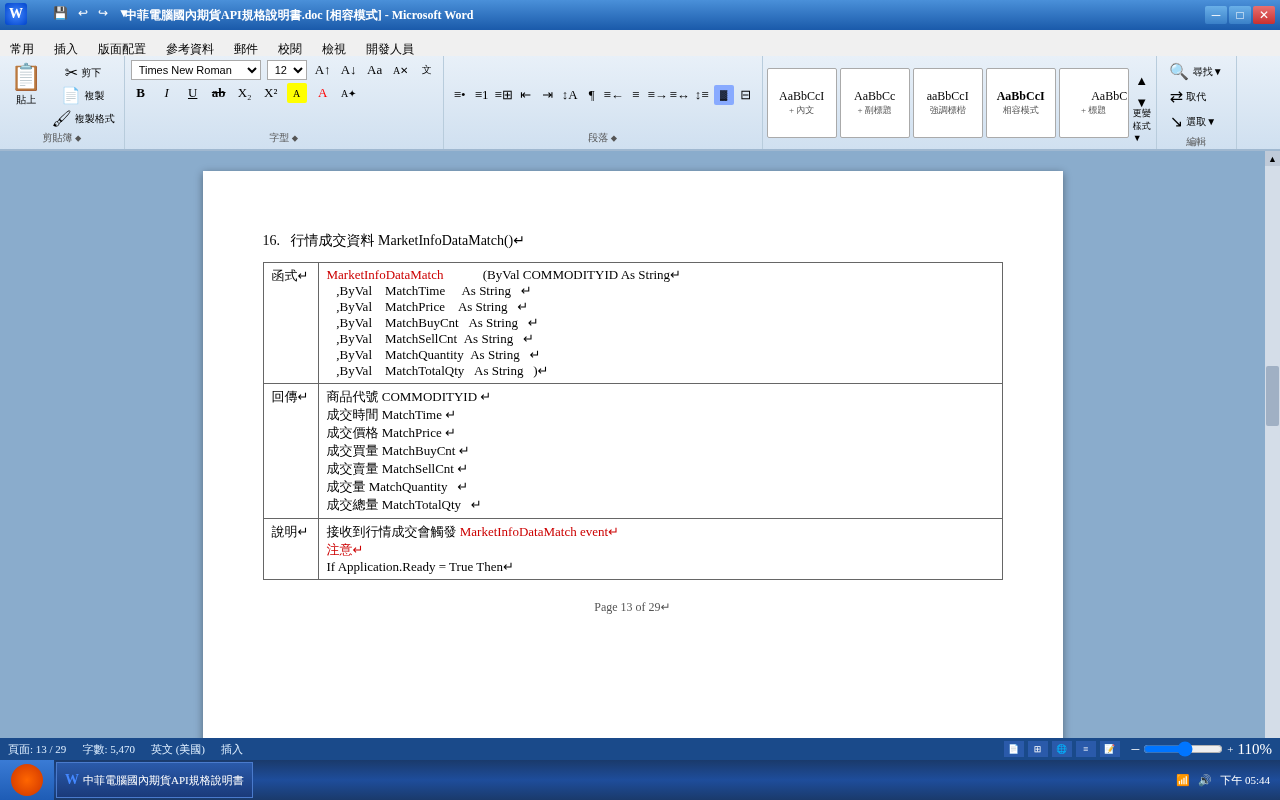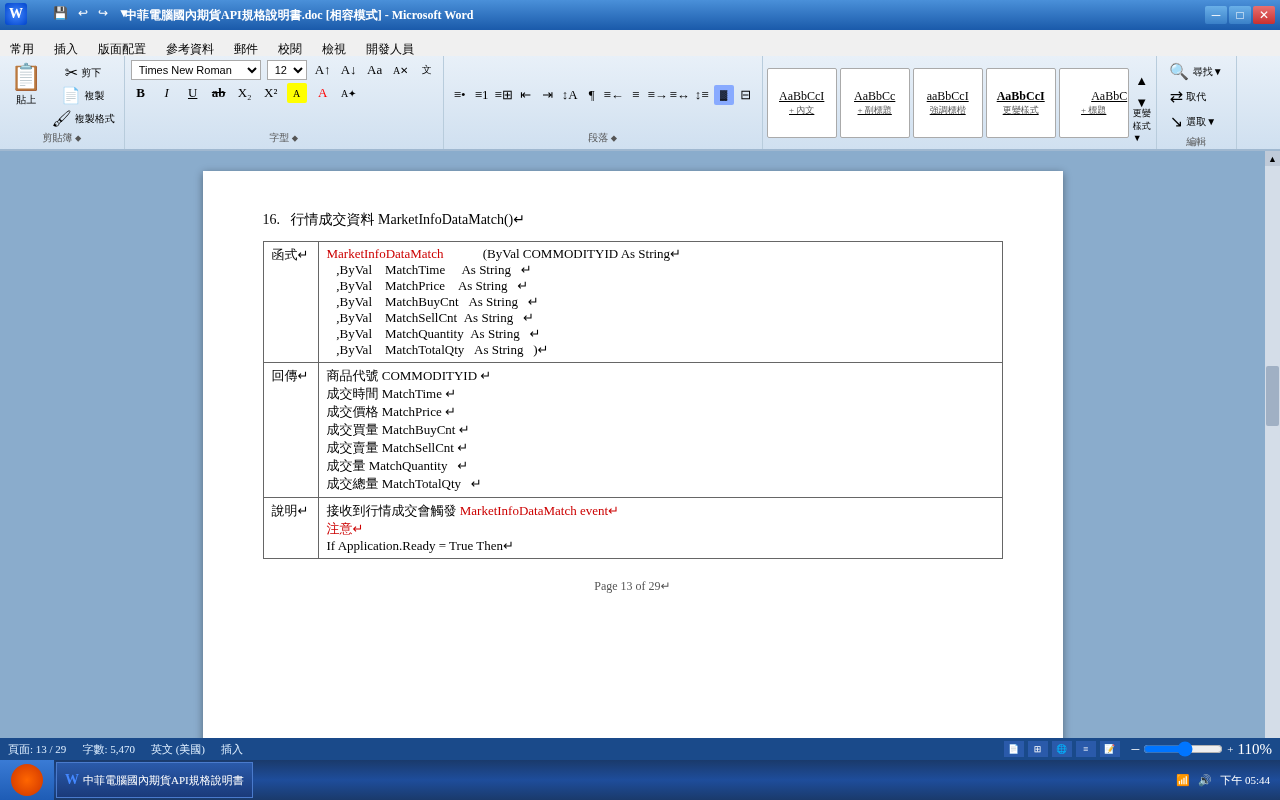--- a/index.html
+++ b/index.html
@@ -79,36 +79,36 @@
     .format-btn {
       width: 20px; height: 20px; display: flex; align-items: center; justify-content: center;
       font-size: 13px; cursor: pointer; border: 1px solid transparent; border-radius: 2px;
     }
     .bold { font-weight: bold; }
     .italic { font-style: italic; }
     .underline { text-decoration: underline; }
     .style-box {
       width: 70px; height: 70px; border: 1px solid #aaa; display: flex; flex-direction: column;
       align-items: center; justify-content: center; font-size: 11px; cursor: pointer;
-      background: white; border-radius: 2px; text-decoration: underline;
+      background: white; border-radius: 2px;
     }
 
     
     #doc-area {
       position: absolute; top: 151px; left: 0; right: 15px; bottom: 40px;
       background: #8aaccc; overflow: hidden; display: flex; justify-content: center;
     }
     #doc-scroll {
       width: 100%; height: 100%; overflow-y: auto; display: flex; justify-content: center;
       padding: 20px 0;
     }
     #page {
       width: 860px; min-height: 600px; background: white;
       box-shadow: 0 2px 8px rgba(0,0,0,0.4);
-      padding: 40px 60px; position: relative;
+      padding: 61px 60px; position: relative;
     }
 
     
     #vscrollbar {
       position: absolute; top: 151px; right: 0; width: 15px; bottom: 40px;
       background: #d4dde8; display: flex; flex-direction: column; align-items: center;
     }
     .scroll-arrow { width: 15px; height: 15px; background: #c0cad8; cursor: pointer;
       display: flex; align-items: center; justify-content: center; font-size: 9px; }
     .scroll-track { flex: 1; width: 15px; background: #d4dde8; position: relative; }
@@ -281,21 +281,21 @@
       <div class="style-box">
         <div style="font-size:12px;">AaBbCc</div>
         <div style="font-size:9px;color:#555;">+ 副標題</div>
       </div>
       <div class="style-box">
         <div style="font-size:12px;">aaBbCcI</div>
         <div style="font-size:9px;color:#555;">強調標楷</div>
       </div>
       <div class="style-box">
         <div style="font-size:12px;font-weight:bold;">AaBbCcI</div>
-        <div style="font-size:9px;color:#555;">更變樣式</div>
+        <div style="font-size:9px;color:#555;">相容模式</div>
       </div>
       <div class="style-box">
         <div style="font-size:12px;margin-left:31px;">AaBbC</div>
         <div style="font-size:9px;color:#555;">+ 標題</div>
       </div>
       <div style="display:flex;flex-direction:column;gap:2px;">
         <div class="format-btn">▲</div>
         <div class="format-btn">▼</div>
         <div class="format-btn" style="font-size:9px;">更變樣式▼</div>
       </div>

